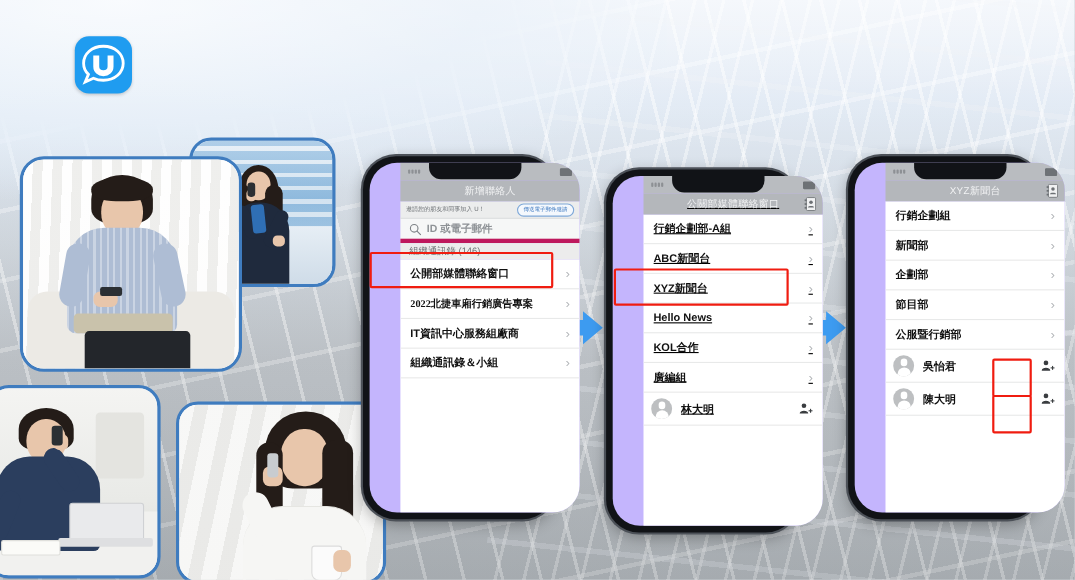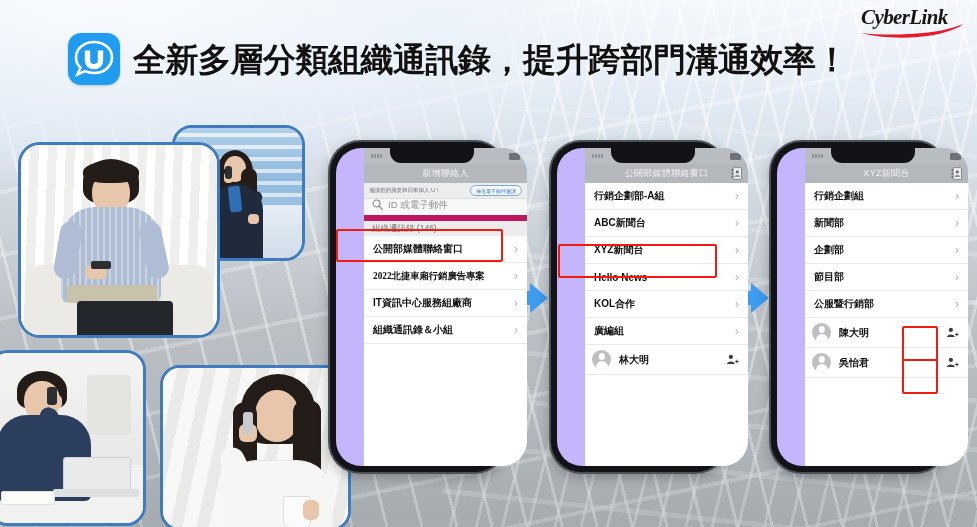--- a/index.html
+++ b/index.html
@@ -98,21 +98,21 @@
   .arrow svg{display:block;}
 
   
   .phone{
     position:absolute;width:175px;height:330px;border-radius:30px;
     background:#111317;
     box-shadow:0 0 0 2px #4c5158, 0 4px 14px rgba(0,0,0,.32);
     padding:6px;box-sizing:border-box;
   }
   .phone.p1{left:330px;top:142px;}
-  .phone.p2{left:551px;top:142px;}
+  .phone.p2{left:551px;top:154px;text-decoration:underline;}
   .phone.p3{left:771px;top:142px;}
   .screen{
     position:relative;width:100%;height:100%;border-radius:25px;overflow:hidden;
     background:#c4b5fd;display:flex;flex-direction:column;padding-left:28px;
   }
   .notch{
     position:absolute;left:50%;transform:translateX(-50%);top:0;
     width:84px;height:15px;background:#111317;border-radius:0 0 11px 11px;z-index:5;
   }
   .statusbar{
@@ -136,22 +136,22 @@
     background:#eceded;height:16px;flex:0 0 auto;display:flex;align-items:center;
     justify-content:space-between;padding:0 5px;box-sizing:border-box;
     border-bottom:1px solid #dcdddd;
   }
   .invite-text{font-size:5.5px;color:#6b6f73;white-space:nowrap;}
   .invite-btn{
     font-size:5px;color:#3c78c0;border:1px solid #7ea8d8;border-radius:8px;
     padding:1.5px 5px;white-space:nowrap;background:#f4f8fd;
   }
   .search-row{
-    background:#f6f7f7;height:22px;flex:0 0 auto;display:flex;gap:5px;
-    padding:0 8px;box-sizing:border-box;border-bottom:6px solid #be185d;
+    background:#f6f7f7;height:22px;flex:0 0 auto;display:flex;align-items:center;gap:5px;
+    padding:0 8px;box-sizing:border-box;border-bottom:4px solid #be185d;font-weight:bold;
   }
   .search-ph{font-size:9.5px;color:#8e9296;}
   .sect-row{
     background:#ececec;height:15px;flex:0 0 auto;display:flex;align-items:center;
     padding:0 8px;box-sizing:border-box;
   }
   .sect-label{font-size:8.5px;color:#6d7175;}
 
   .list{flex:1 1 auto;background:#fff;overflow:hidden;}
   .row{
@@ -186,35 +186,28 @@
 <div class="stage">
 
   <div class="bg">
     <div class="bg-sky"></div>
     <div class="bg-glass"></div>
     <div class="bg-glass2"></div>
     <div class="bg-topsky"></div>
     <div class="bg-wash"></div>
   </div>
 
-  <div class="brand">
-    <div class="brand-text">CyberLink</div>
-    <svg class="brand-swoosh" width="108" height="20" viewBox="0 0 108 20">
-      <path d="M2 13 C28 20, 74 20, 100 7 L104 4 L96 7 C72 15, 28 16, 2 13 Z" fill="#e8192c"></path>
-    </svg>
-  </div>
 
   <div class="headline">
     <div class="u-logo">
       <svg width="52" height="52" viewBox="0 0 52 52">
         <path d="M26 9 C36.5 9, 44 16, 44 24.5 C44 33, 36.5 40, 26 40 C22.6 40, 19.5 39.3, 16.9 38.1 L9.5 41.5 L12.4 34.6 C9.6 32, 8 28.5, 8 24.5 C8 16, 15.5 9, 26 9 Z" fill="none" stroke="#ffffff" stroke-width="2.6"></path>
         <path d="M19.5 17.5 L19.5 27.5 C19.5 31.2, 22.3 33.6, 26 33.6 C29.7 33.6, 32.5 31.2, 32.5 27.5 L32.5 17.5" fill="none" stroke="#ffffff" stroke-width="5.4" stroke-linecap="butt"></path>
       </svg>
     </div>
-    <div class="headline-text">全新多層分類組織通訊錄，提升跨部門溝通效率！</div>
   </div>
 
   <div class="collage">
 
     <div class="pcard tr">
       <div class="ph scene-city">
         <div class="city-win"></div>
         <div style="position:absolute;left:0;bottom:0;width:100%;height:40%;background:linear-gradient(180deg,#e6eef5,#cfdce8);"></div>
         <div class="hair" style="left:42px;top:22px;width:36px;height:44px;border-radius:50% 50% 34% 34%;"></div>
         <div class="face" style="left:49px;top:28px;width:22px;height:26px;"></div>
@@ -457,38 +450,38 @@
         <div class="row">
           <div class="row-label">節目部</div>
           <div class="chev">›</div>
         </div>
         <div class="row">
           <div class="row-label">公服暨行銷部</div>
           <div class="chev">›</div>
         </div>
         <div class="row contact">
           <div class="avatar"></div>
+          <div class="row-label">吳怡君</div>
+          <svg class="addp" viewBox="0 0 16 13">
+            <circle cx="6" cy="3.3" r="2.6" fill="#3a3d40"></circle>
+            <path d="M1.2 12 C1.2 7.8, 10.8 7.8, 10.8 12 Z" fill="#3a3d40"></path>
+            <rect x="11.2" y="8.3" width="4.4" height="1.2" fill="#3a3d40"></rect>
+            <rect x="12.8" y="6.7" width="1.2" height="4.4" fill="#3a3d40"></rect>
+          </svg>
+        </div>
+        <div class="row contact">
+          <div class="avatar"></div>
           <div class="row-label">陳大明</div>
           <svg class="addp" viewBox="0 0 16 13">
             <circle cx="6" cy="3.3" r="2.6" fill="#3a3d40"></circle>
             <path d="M1.2 12 C1.2 7.8, 10.8 7.8, 10.8 12 Z" fill="#3a3d40"></path>
             <rect x="11.2" y="8.3" width="4.4" height="1.2" fill="#3a3d40"></rect>
             <rect x="12.8" y="6.7" width="1.2" height="4.4" fill="#3a3d40"></rect>
           </svg>
         </div>
-        <div class="row contact">
-          <div class="avatar"></div>
-          <div class="row-label">吳怡君</div>
-          <svg class="addp" viewBox="0 0 16 13">
-            <circle cx="6" cy="3.3" r="2.6" fill="#3a3d40"></circle>
-            <path d="M1.2 12 C1.2 7.8, 10.8 7.8, 10.8 12 Z" fill="#3a3d40"></path>
-            <rect x="11.2" y="8.3" width="4.4" height="1.2" fill="#3a3d40"></rect>
-            <rect x="12.8" y="6.7" width="1.2" height="4.4" fill="#3a3d40"></rect>
-          </svg>
-        </div>
       </div>
     </div>
   </div>
 
   <div class="hl hl-p1"></div>
   <div class="hl hl-p2"></div>
   <div class="hl hl-p3a"></div>
   <div class="hl hl-p3b"></div>
 
 </div>

